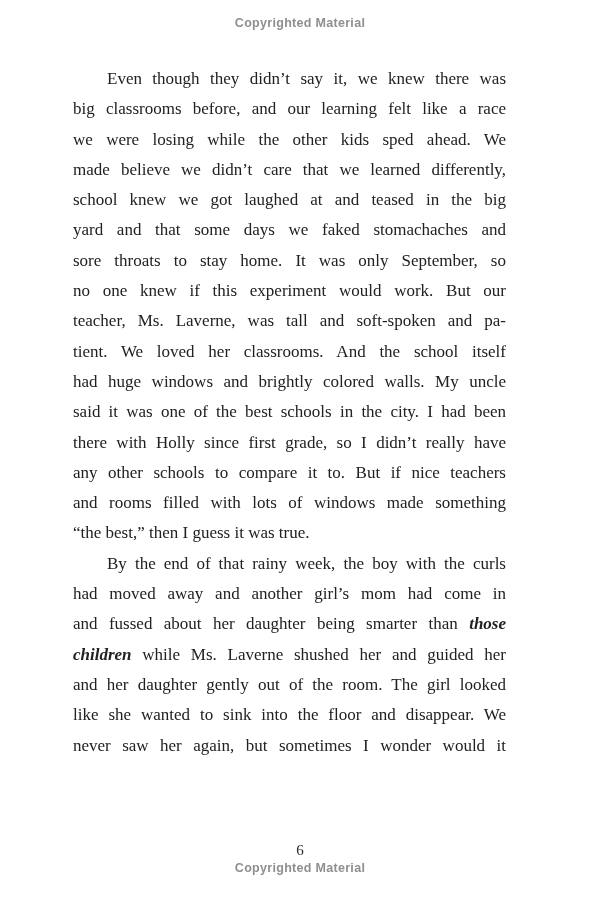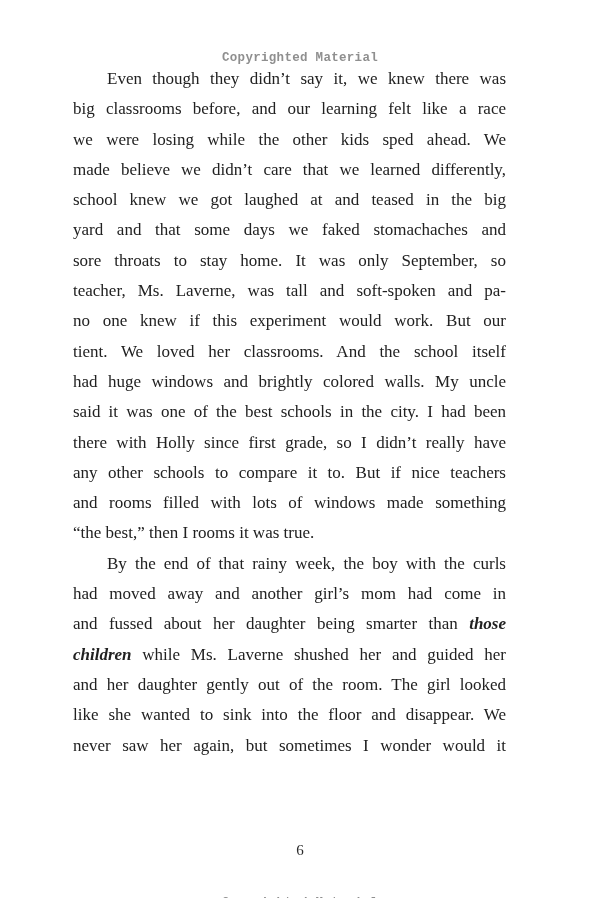--- a/index.html
+++ b/index.html
@@ -17,26 +17,25 @@
   .page {
     position: absolute;
     inset: 0;
     background: var(--bg, #ffffff);
   }
   .copyright {
     position: absolute;
     left: 0;
     width: 100%;
     text-align: center;
-    font-family: Liberation Mono, monospace;
+    font-family: Liberation Sans, sans-serif;
     font-size: 12.5px;
     font-weight: 700;
     letter-spacing: 0.3px;
     color: var(--copyright-color, #8f8f8f);
-    margin-top: 35px;
   }
   .copyright.top    { top: 16px; }
   .copyright.bottom { top: 861px; }
   .text-block {
     position: absolute;
     left: 73px;
     top: 64px;
     width: 433px;
     color: var(--body-color, #212121);
     font-size: 17px;
@@ -78,29 +77,29 @@
   <div class="copyright top">Copyrighted Material</div>
 
   <div class="text-block" id="text-block">
       <div class="line indented">Even though they didn’t say it, we knew there was</div>
       <div class="line">big classrooms before, and our learning felt like a race</div>
       <div class="line">we were losing while the other kids sped ahead. We</div>
       <div class="line">made believe we didn’t care that we learned differently,</div>
       <div class="line">school knew we got laughed at and teased in the big</div>
       <div class="line">yard and that some days we faked stomachaches and</div>
       <div class="line">sore throats to stay home. It was only September, so</div>
+      <div class="line">no one knew if this experiment would work. But our</div>
       <div class="line">teacher, Ms. Laverne, was tall and soft-spoken and pa-</div>
-      <div class="line">no one knew if this experiment would work. But our</div>
       <div class="line">tient. We loved her classrooms. And the school itself</div>
       <div class="line">had huge windows and brightly colored walls. My uncle</div>
       <div class="line">said it was one of the best schools in the city. I had been</div>
       <div class="line">there with Holly since first grade, so I didn’t really have</div>
       <div class="line">any other schools to compare it to. But if nice teachers</div>
       <div class="line">and rooms filled with lots of windows made something</div>
-      <div class="line last-left">“the best,” then I rooms it was true.</div>
+      <div class="line last-left">“the best,” then I guess it was true.</div>
       <div class="line indented">By the end of that rainy week, the boy with the curls</div>
       <div class="line">had moved away and another girl’s mom had come in</div>
       <div class="line">and fussed about her daughter being smarter than <i>those</i></div>
       <div class="line"><i>children</i> while Ms. Laverne shushed her and guided her</div>
       <div class="line">and her daughter gently out of the room. The girl looked</div>
       <div class="line">like she wanted to sink into the floor and disappear. We</div>
       <div class="line">never saw her again, but sometimes I wonder would it</div>
     </div>
 
   <div class="page-number">6</div>

